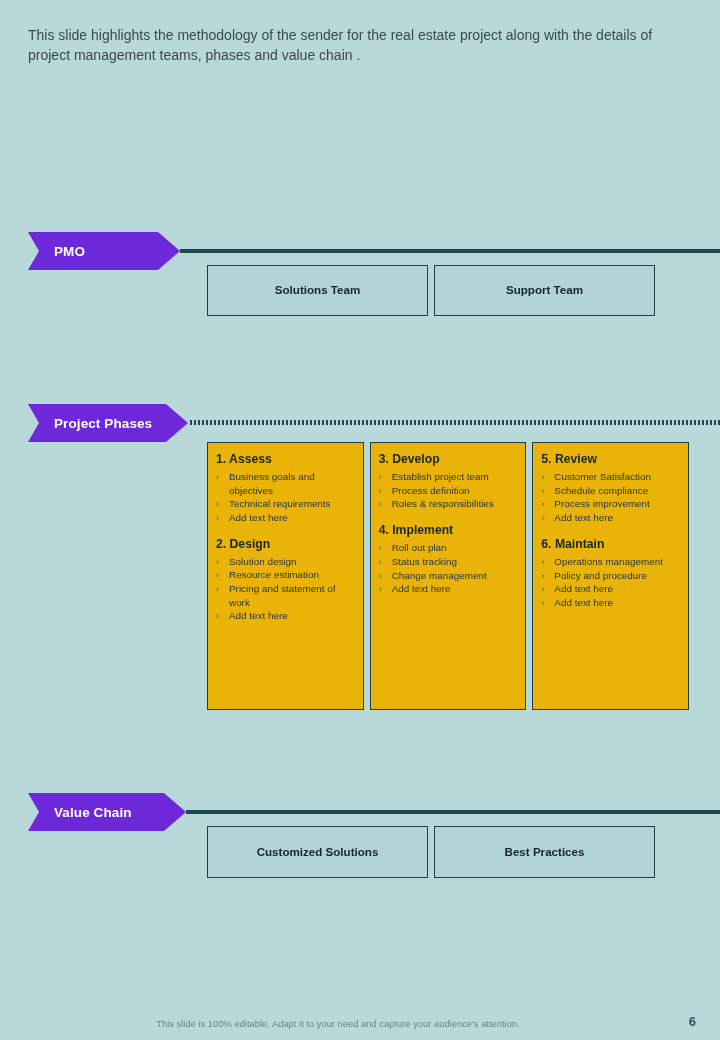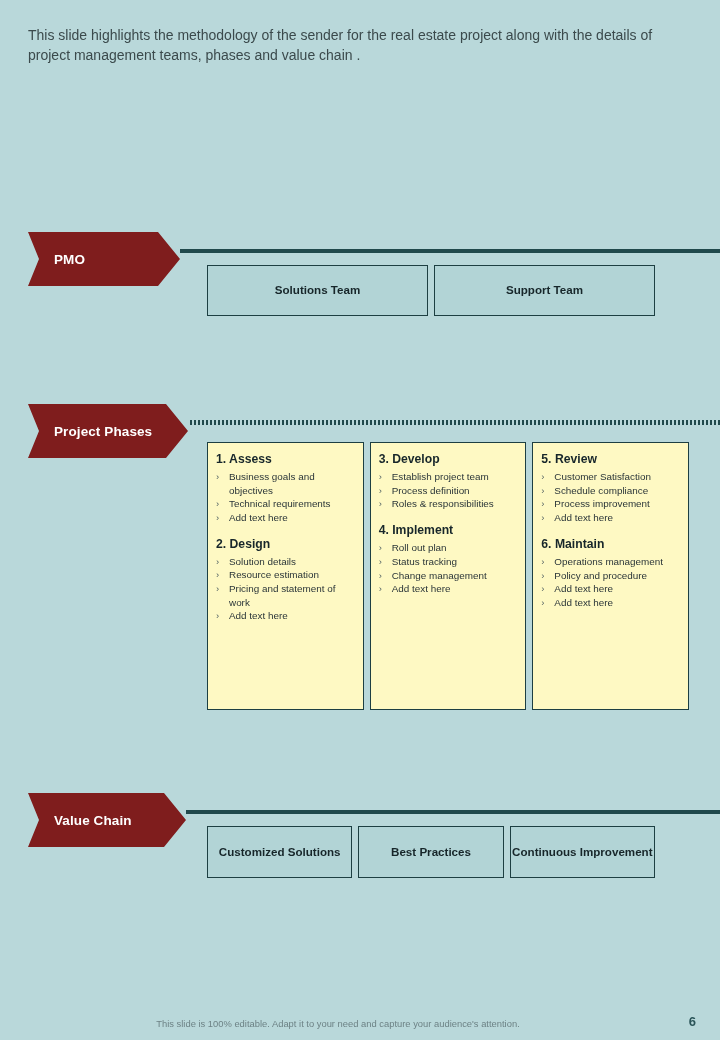--- a/index.html
+++ b/index.html
@@ -47,22 +47,22 @@
   }
   .band-pmo     { top: 232px; }
   .band-phases  { top: 404px; }
   .band-value   { top: 793px; }
 
   
   .arrow-banner {
     position: absolute;
     left: 28px;
     top: 0;
-    height: 54px;
-    background: #7f1d1d;
+    height: 38px;
+    background: #6d28d9;
     display: flex;
     align-items: center;
     box-sizing: border-box;
     padding-left: 26px;
     padding-right: 22px;
     color: #ffffff;
     font-size: 13.5px;
     font-weight: bold;
     letter-spacing: 0.1px;
     white-space: nowrap;
@@ -122,21 +122,21 @@
     position: absolute;
     left: 207px;
     top: 38px;
     width: 482px;
     display: flex;
     gap: 6px;
   }
   .phase-col {
     flex: 1 1 0;
     border: 1.4px solid #1d3f42;
-    background: #fef9c3;
+    background: #eab308;
     box-sizing: border-box;
     height: 268px;
     padding: 9px 6px 8px 8px;
   }
   .phase-group { margin-bottom: 2px; }
   .phase-group.spaced { margin-top: 12px; }
   .phase-heading {
     font-size: 12.2px;
     font-weight: bold;
     color: #17262a;
@@ -233,21 +233,21 @@
               <span class="bullet">›</span>
               <span class="li-text">Add text here</span>
             </li>
         </ul>
       </div>
       <div class="phase-group spaced">
         <div class="phase-heading">2. Design</div>
         <ul class="phase-list">
           <li>
               <span class="bullet">›</span>
-              <span class="li-text">Solution details</span>
+              <span class="li-text">Solution design</span>
             </li>
           <li>
               <span class="bullet">›</span>
               <span class="li-text">Resource estimation</span>
             </li>
           <li>
               <span class="bullet">›</span>
               <span class="li-text">Pricing and statement of work</span>
             </li>
           <li>
@@ -348,20 +348,19 @@
 </div>
 
 <div class="band band-value">
   <div class="rule rule-value"></div>
   <div class="arrow-banner w-value">
     <span>Value Chain</span>
   </div>
   <div class="card-row value-row">
     <div class="card">Customized Solutions</div>
     <div class="card">Best Practices</div>
-    <div class="card">Continuous Improvement</div>
   </div>
 </div>
 
 <div class="footer">
   <div class="footer-note">This slide is 100% editable. Adapt it to your need and capture your audience's attention.</div>
   <div class="footer-page">6</div>
 </div>
 
 </body></html>

